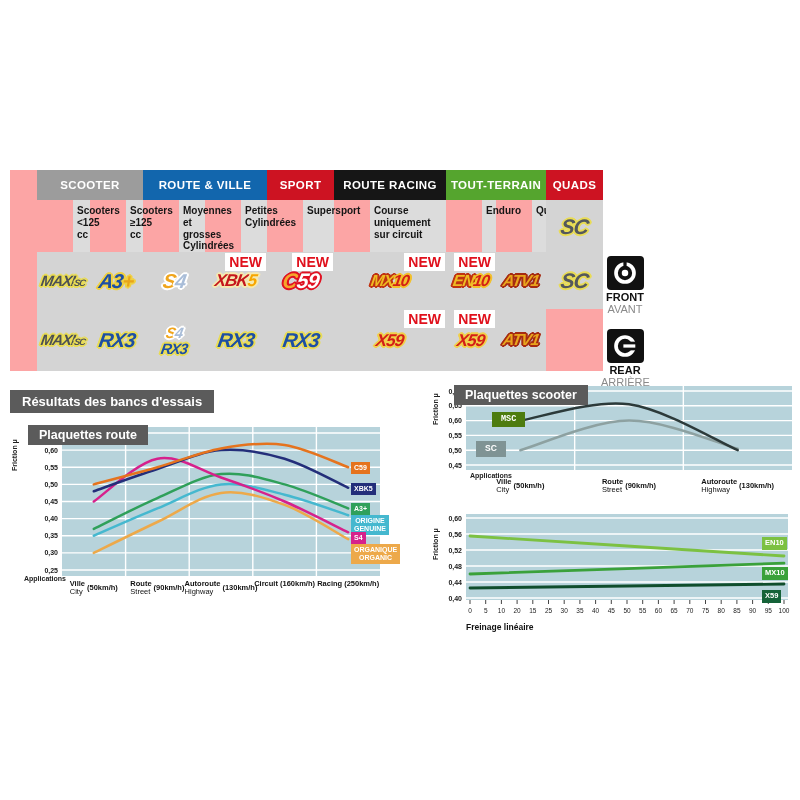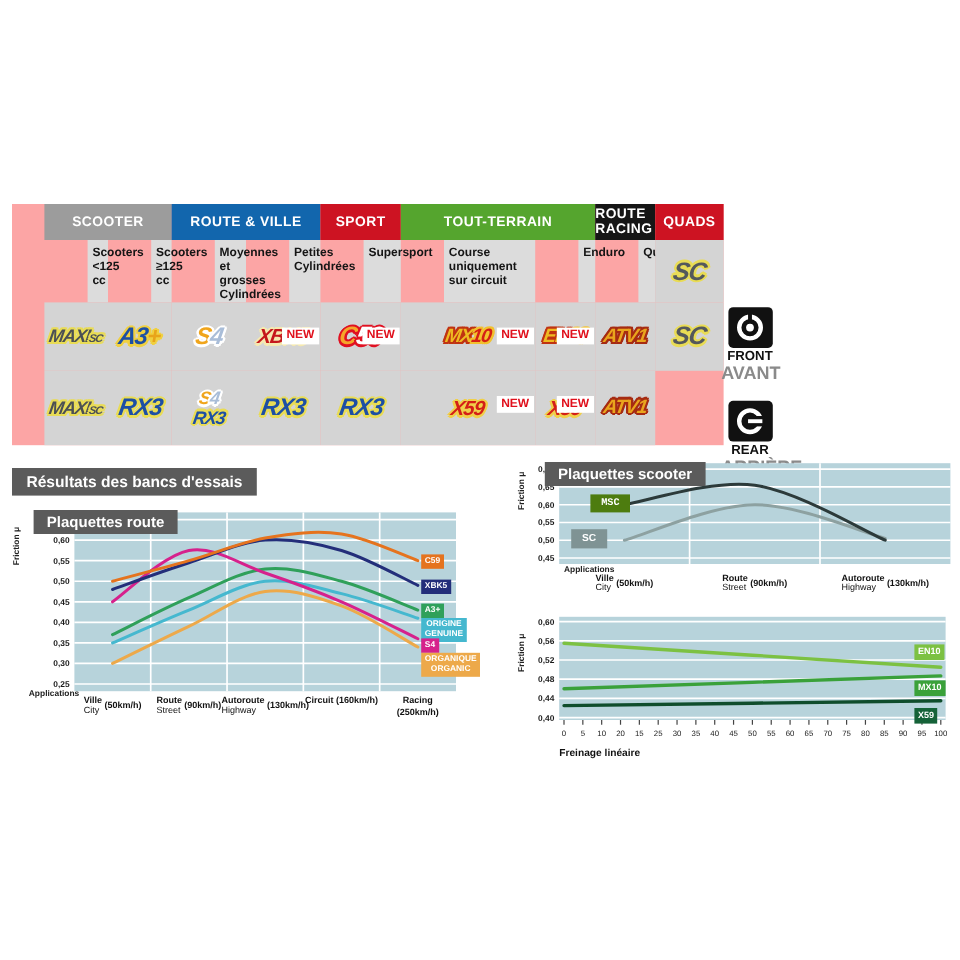--- a/index.html
+++ b/index.html
@@ -12,29 +12,29 @@
   .tbl-grid{display:grid;gap:0;background:#fca5a5;padding-left:27px;}
   .grp{color:#fff;font-weight:bold;font-size:11.5px;letter-spacing:.4px;
        display:flex;align-items:center;justify-content:center;}
   .sub{background:#dcdcdc;font-size:10px;font-weight:bold;color:#151515;
        padding:5px 4px 0 4px;white-space:pre-line;line-height:1.18;margin-left:36px;}
   .pcell{background:#d4d4d4;position:relative;display:flex;flex-direction:column;
          align-items:center;justify-content:center;gap:1px;}
   .logo{font-style:italic;font-weight:900;letter-spacing:-1px;transform:skewX(-9deg);
         white-space:nowrap;line-height:1;}
   .newb{position:absolute;top:1px;right:1px;background:#ffffff;color:#e0101c;
-        font-weight:bold;font-size:10px;padding:1px 4px;line-height:1.15;margin-top:20px;}
+        font-weight:bold;font-size:14px;padding:1px 4px;line-height:1.15;}
 
   
   .axles{position:absolute;left:601px;top:256px;width:48px;}
   .axle{text-align:center;margin-bottom:13px;}
   .axle-icon{width:37px;height:34px;background:#111;border-radius:4px;margin:0 auto;
              display:flex;align-items:center;justify-content:center;}
   .axle-en{font-weight:bold;font-size:11px;color:#111;margin-top:1px;line-height:1.1;}
-  .axle-fr{font-size:15px;color:#8a8a8a;line-height:1.2;font-weight:bold;}
+  .axle-fr{font-size:11px;color:#8a8a8a;line-height:1.2;}
 
   
   .results-title{position:absolute;left:10px;top:390px;background:#5b5b5b;color:#fff;
                  font-weight:bold;font-size:13px;padding:4px 12px;}
   .chart{position:absolute;}
   .chart svg{position:absolute;left:0;top:0;}
   .chart-title{position:absolute;background:#5b5b5b;color:#fff;font-weight:bold;
                font-size:12.5px;padding:3px 11px;z-index:3;}
   .chart-route{left:2px;top:423px;width:400px;height:205px;}
   .chart-scooter{left:426px;top:383px;width:374px;height:126px;}
@@ -59,22 +59,22 @@
 </head>
 <body>
 
 <div class="page">
 
   <div class="brochure-table">
     <div class="tbl-grid" id="tbl" style="grid-template-columns: 53px 53px 62px 62px 67px 112px 50px 50px 57px; grid-template-rows: 30px 52px 57px 62px;">
         <div class="grp" style="background: rgb(156, 156, 156); grid-column: span 2;">SCOOTER</div>
         <div class="grp" style="background: rgb(18, 102, 173); grid-column: span 2;">ROUTE &amp; VILLE</div>
         <div class="grp" style="background: rgb(205, 19, 34); grid-column: span 1;">SPORT</div>
+        <div class="grp" style="background: rgb(22, 22, 22); grid-column: span 1;">ROUTE RACING</div>
         <div class="grp" style="background: rgb(85, 165, 46); grid-column: span 2;">TOUT-TERRAIN</div>
-        <div class="grp" style="background: rgb(22, 22, 22); grid-column: span 1;">ROUTE RACING</div>
         <div class="grp" style="background: rgb(205, 19, 34); grid-column: span 1;">QUADS</div>
         <div class="sub">Scooters
 &lt;125 cc</div>
         <div class="sub">Scooters
 ≥125 cc</div>
         <div class="sub">Moyennes
 et grosses
 Cylindrées</div>
         <div class="sub">Petites
 Cylindrées</div>
@@ -236,21 +236,21 @@
           <span class="cat-sub">Highway</span>
         </span>
         <span class="cat-speed">(130km/h)</span>
       </div>
       <div class="cat" style="left: 234.6px; top: 157px;">
         <span class="cat-stack">
           <span class="cat-main">Circuit</span>
         </span>
         <span class="cat-speed">(160km/h)</span>
       </div>
-      <div class="cat" style="left: 298.2px; top: 157px; flex-direction: column;">
+      <div class="cat" style="left: 298.2px; top: 157px;">
         <span class="cat-stack">
           <span class="cat-main">Racing</span>
         </span>
         <span class="cat-speed">(250km/h)</span>
       </div>
       <div class="apps" style="left: 22px; top: 152px;">Applications</div>
       <div class="vlabel" style="left: 9px; top: 48px;">Friction μ</div>
     </div>
   <div class="chart chart-scooter">
     <div class="chart-title">Plaquettes scooter</div>

